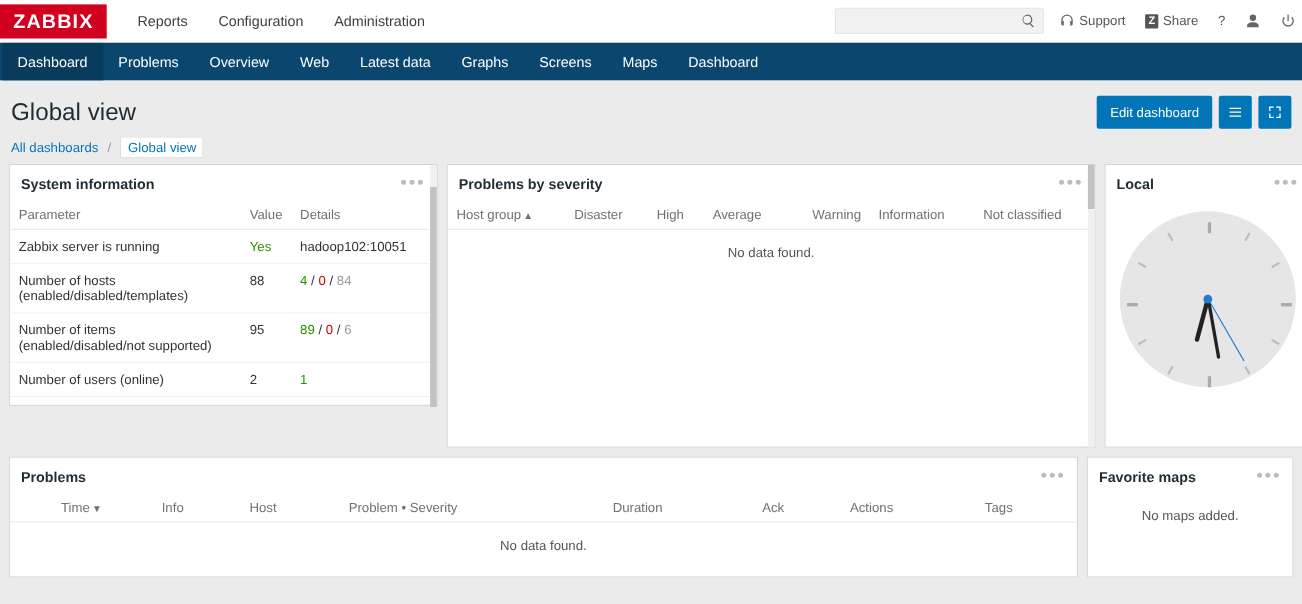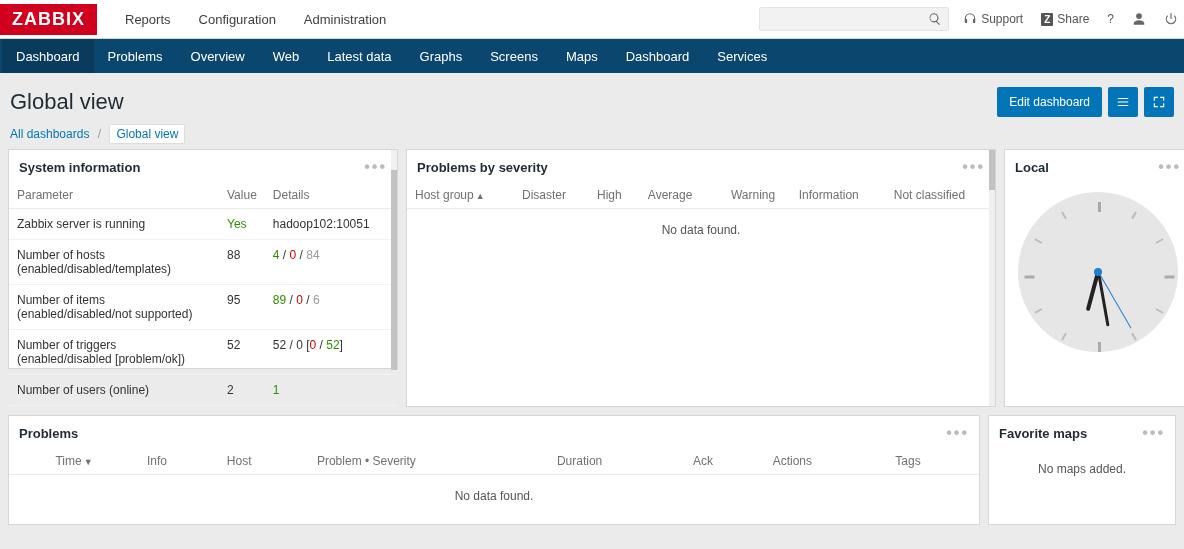--- a/index.html
+++ b/index.html
@@ -103,21 +103,20 @@
 <div class="subbar" id="subnav">
     <a class="active">Dashboard</a>
     <a>Problems</a>
     <a>Overview</a>
     <a>Web</a>
     <a>Latest data</a>
     <a>Graphs</a>
     <a>Screens</a>
     <a>Maps</a>
     <a>Dashboard</a>
-    <a>Services</a>
   </div>
 
 <div class="pghdr">
   <div class="pgtitle">Global view</div>
   <div class="pgactions">
     <button class="btn-blue">Edit dashboard</button>
     <div class="btn-sq">
       <svg class="iw" viewBox="0 0 24 24">
           <path d="M3 5h18v2H3zm0 6h18v2H3zm0 6h18v2H3z"></path>
         </svg>
@@ -161,25 +160,20 @@
             <td style="width: 210px;">Number of hosts (enabled/disabled/templates)</td>
             <td style="width: 42px;">88</td>
             <td><span class="tgreen">4</span><span> / </span><span class="tred">0</span><span> / </span><span class="tgrey">84</span></td>
           </tr>
           <tr>
             <td style="width: 210px;">Number of items (enabled/disabled/not supported)</td>
             <td style="width: 42px;">95</td>
             <td><span class="tgreen">89</span><span> / </span><span class="tred">0</span><span> / </span><span class="tgrey">6</span></td>
           </tr>
           <tr>
-            <td style="width: 210px;">Number of triggers (enabled/disabled [problem/ok])</td>
-            <td style="width: 42px;">52</td>
-            <td><span>52 / 0 [</span><span class="tred">0</span><span> / </span><span class="tgreen">52</span><span>]</span></td>
-          </tr>
-          <tr>
             <td style="width: 210px;">Number of users (online)</td>
             <td style="width: 42px;">2</td>
             <td><span class="tgreen">1</span></td>
           </tr>
         </tbody>
     </table>
     <div class="scroll">
         <div class="thumb" style="height:200px;margin-top:20px;"></div>
       </div>
   </div>
@@ -189,21 +183,21 @@
       <span>Problems by severity</span>
       <span class="wdots">•••</span>
     </div>
     <table>
       <thead>
           <tr id="pshdr">
             <th>Host group<span class="sortarr">▲</span></th>
             <th style="text-align: left;">Disaster</th>
             <th style="text-align: left;">High</th>
             <th style="text-align: left;">Average</th>
-            <th style="text-align: center;">Warning</th>
+            <th style="text-align: right;">Warning</th>
             <th style="text-align: left;">Information</th>
             <th style="text-align: left;">Not classified</th>
           </tr>
         </thead>
     </table>
     <div class="nodata">No data found.</div>
     <div class="scroll">
         <div class="thumb" style="height:40px;margin-top:0;"></div>
       </div>
   </div>

